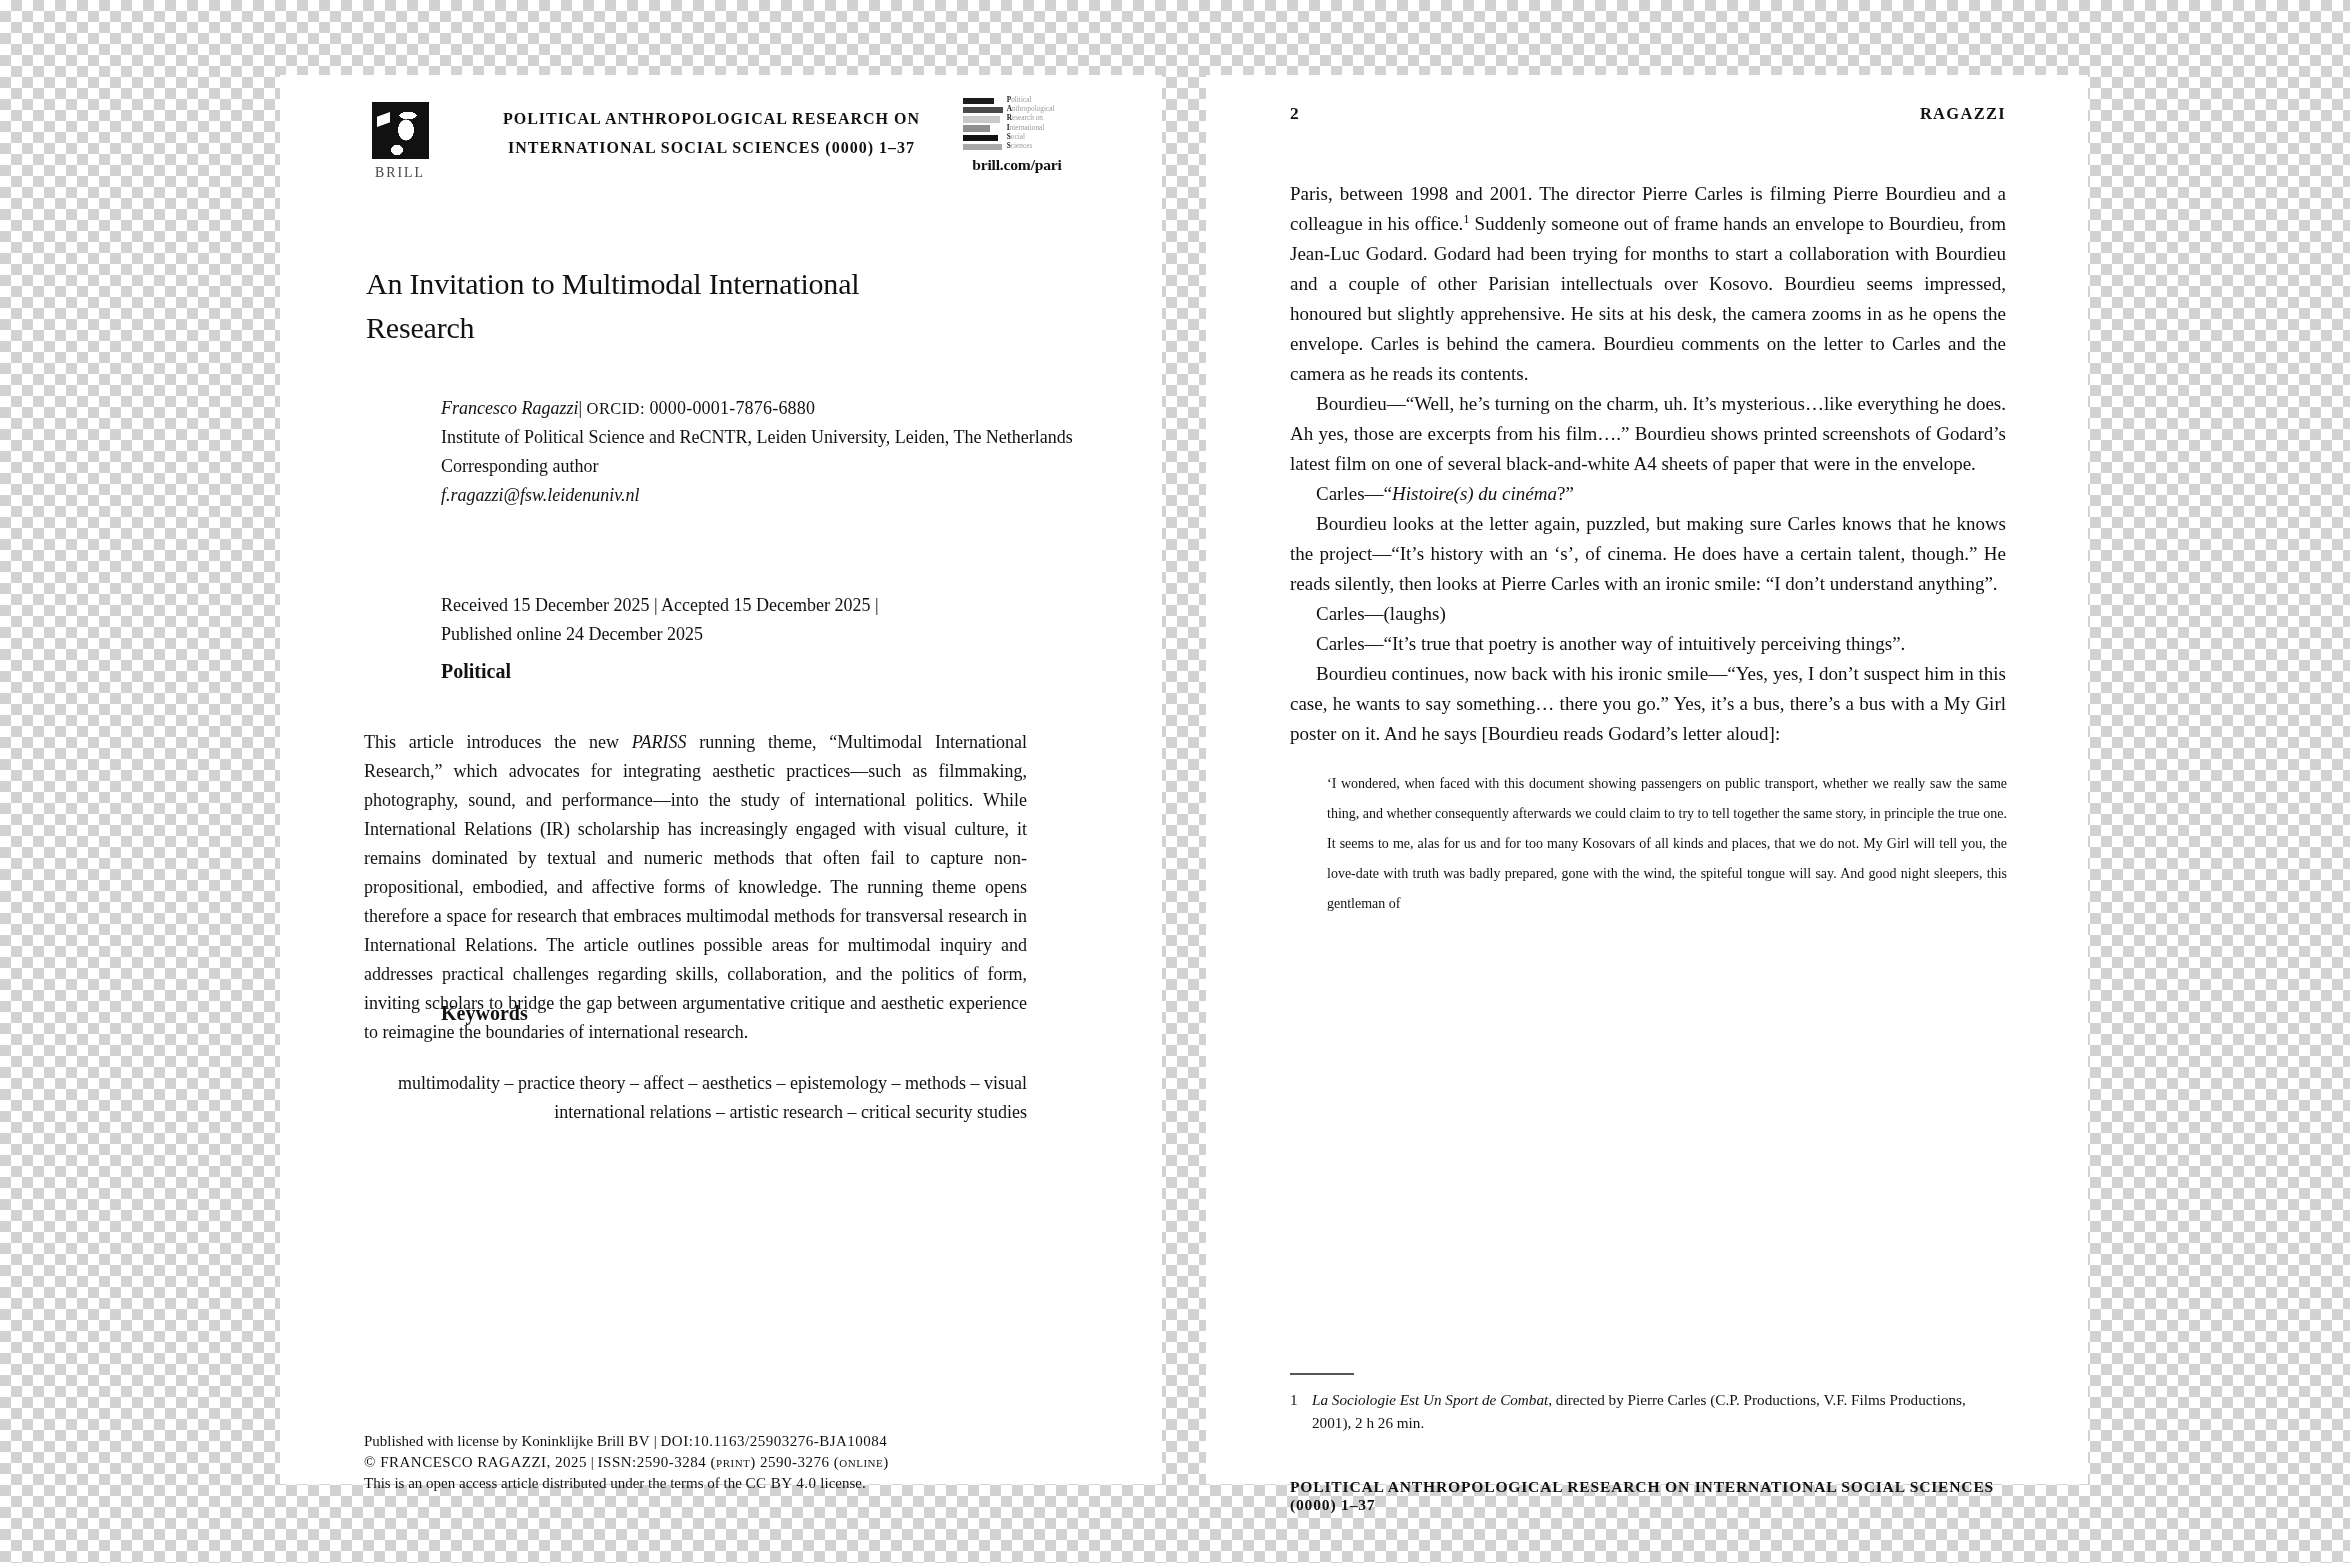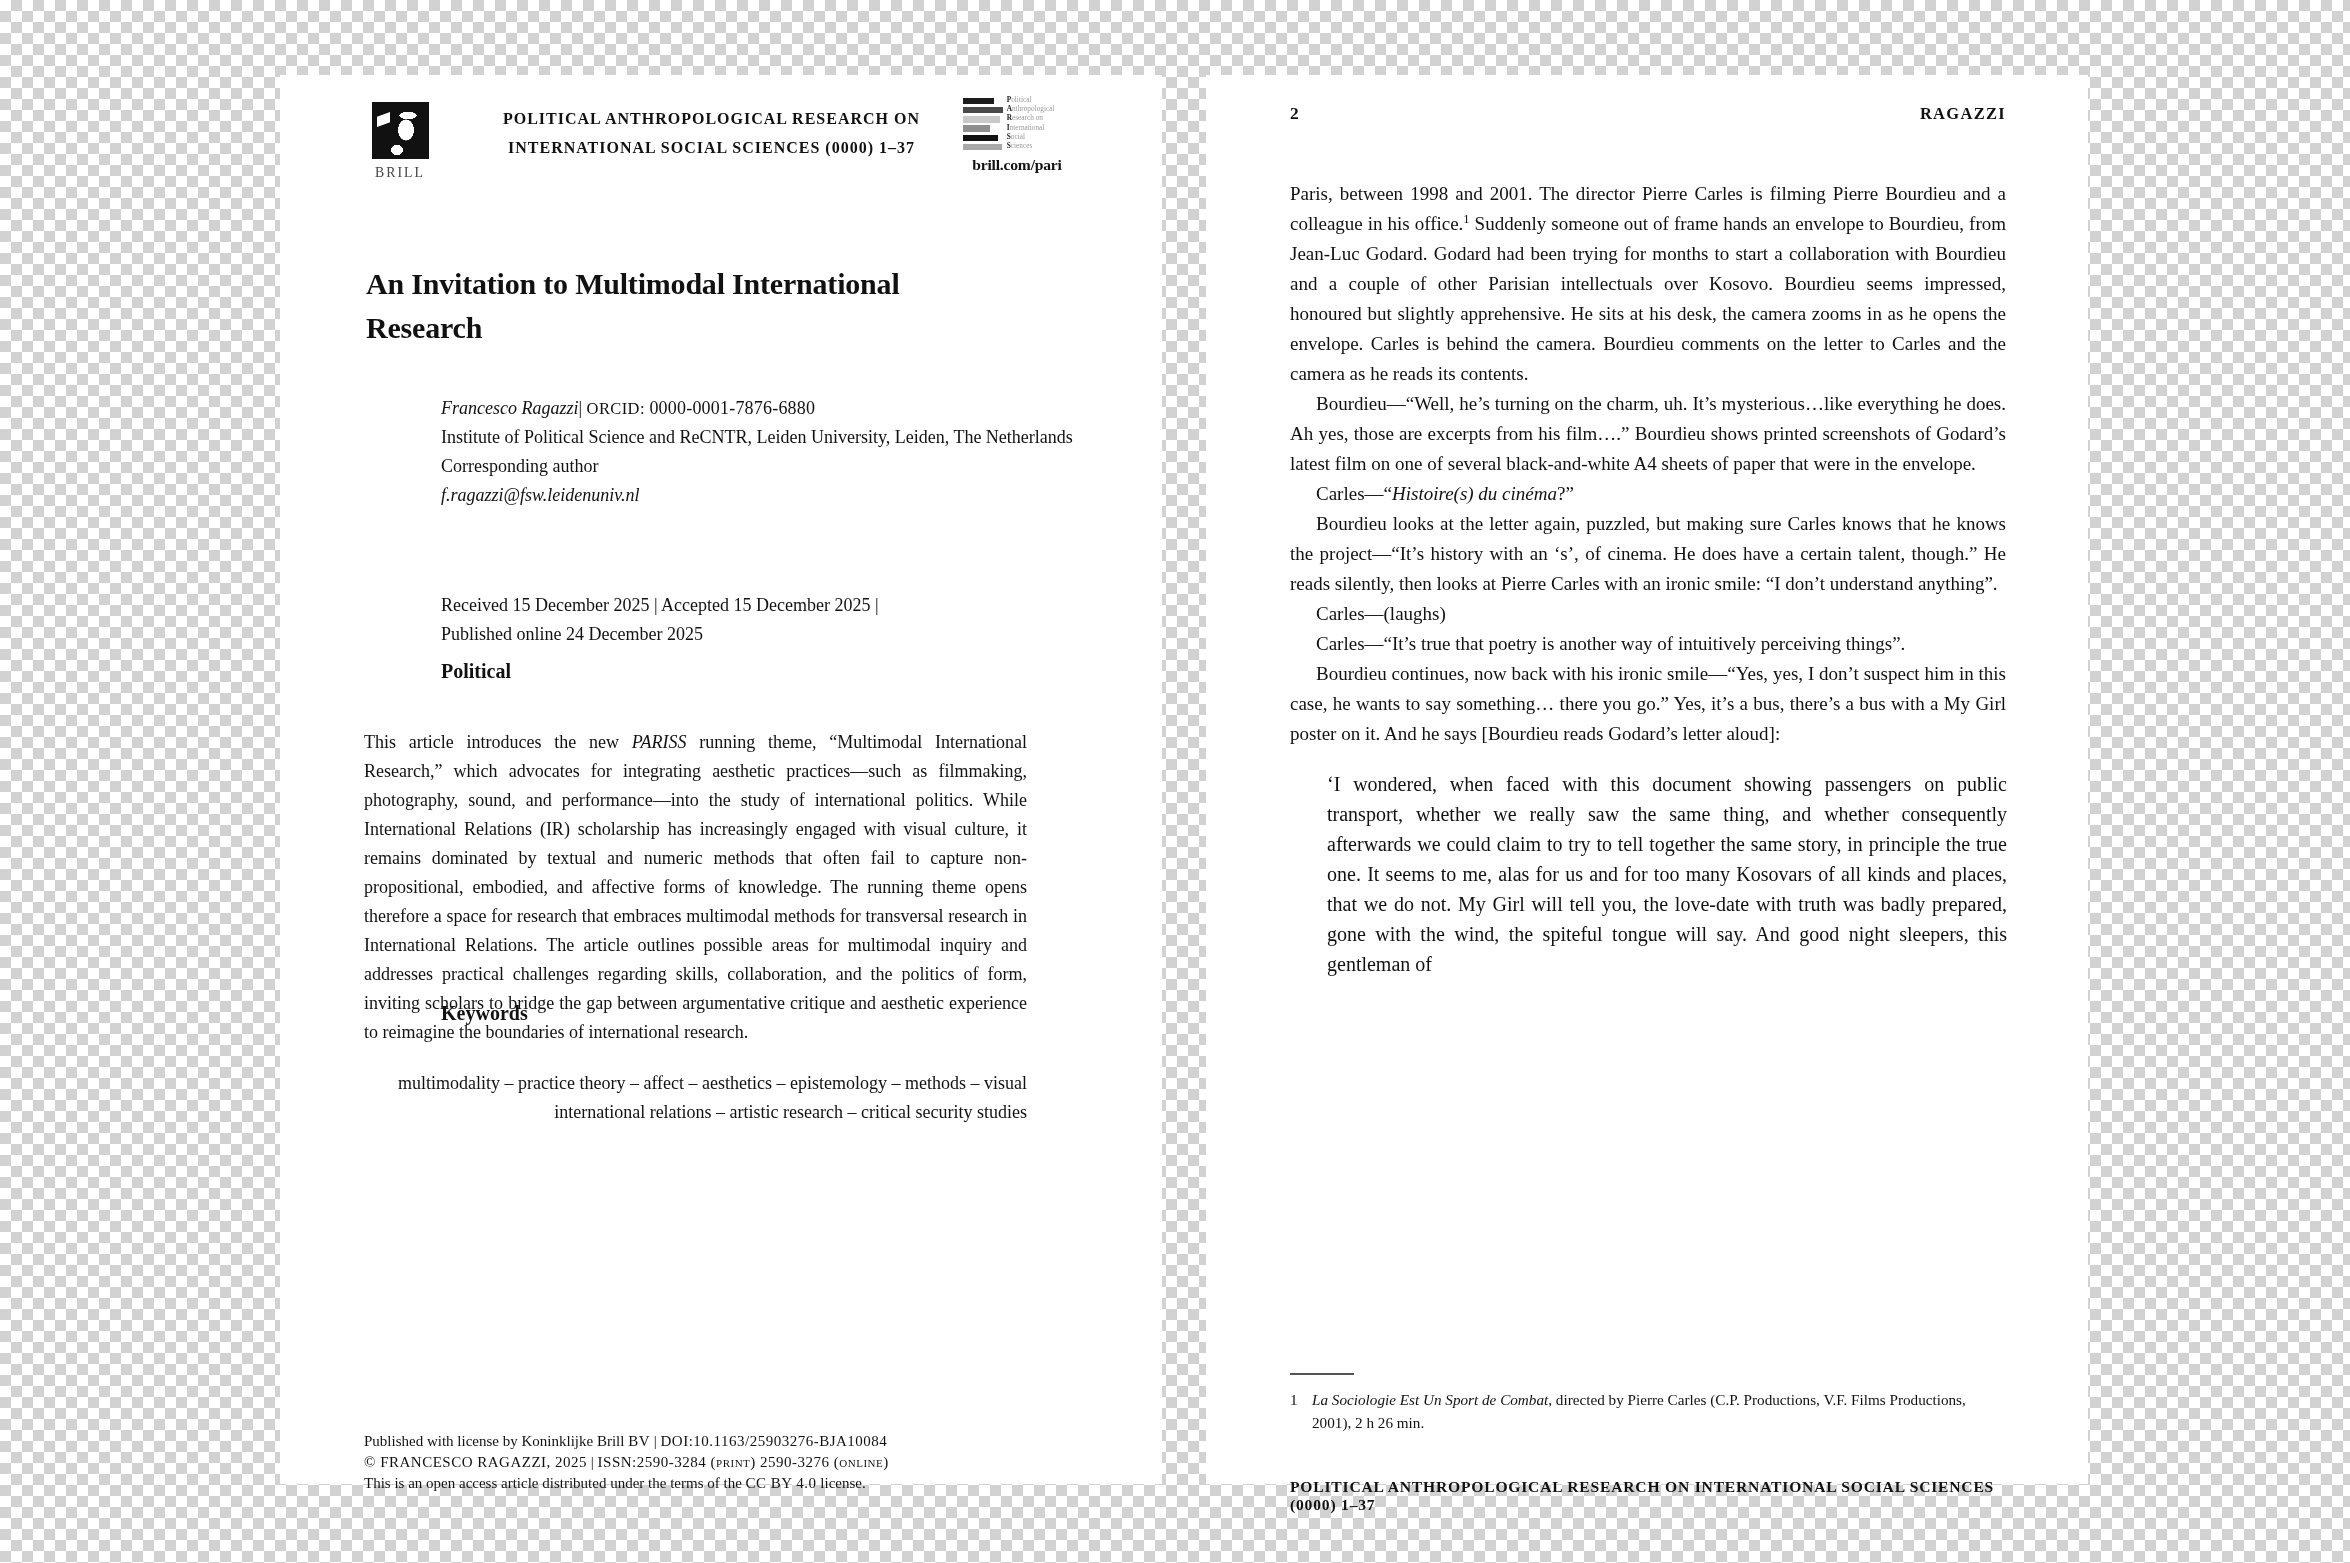--- a/index.html
+++ b/index.html
@@ -152,21 +152,21 @@
     letter-spacing: -0.2px;
   }
 
   
   .article-title {
     position: absolute;
     left: 86px;
     top: 167px;
     width: 551px;
     font-size: 30px;
-    font-weight: bold;
+    font-weight: normal;
     line-height: 44px;
     letter-spacing: -0.2px;
   }
 
   
   .author-block {
     position: absolute;
     left: 161px;
     top: 319px;
     width: 652px;
@@ -269,21 +269,21 @@
   .body-col p.indent { text-indent: 26px; }
   .body-col i { font-style: italic; margin-top: 16px; }
   .body-col sup {
     font-size: 0.66em;
     vertical-align: super;
     line-height: 0;
   }
   .blockquote {
     margin: 20px 0 0 37px;
     width: 680px;
-    font-size: 20px;
+    font-size: 14px;
     line-height: 30px;
     text-align: justify;
   }
 
   .footnote-rule {
     position: absolute;
     left: 84px;
     top: 1298px;
     width: 64px;
     height: 1.8px;

